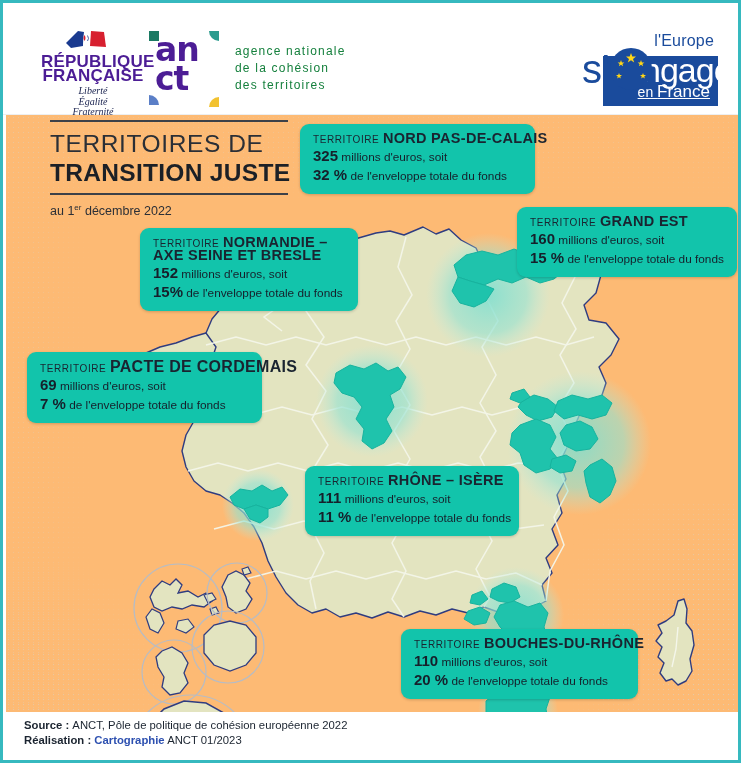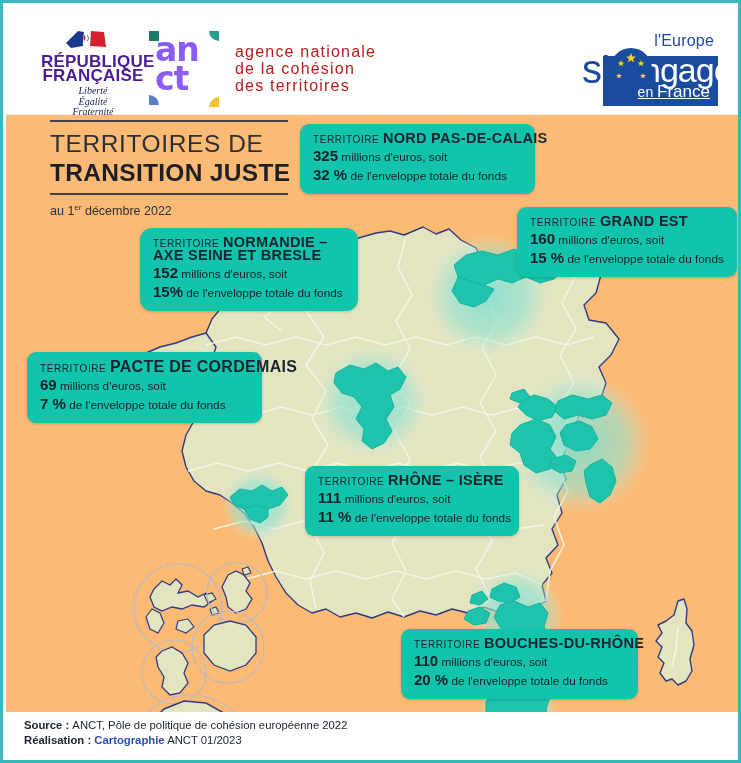--- a/index.html
+++ b/index.html
@@ -27,37 +27,37 @@
   }
   .rf-motto{
     margin-top:4px;font-family:"Liberation Serif","DejaVu Serif",serif;
     font-style:italic;font-size:10px;color:#17204d;line-height:10.5px;
   }
 
   
   .anct{position:absolute;left:146px;top:28px;width:72px;height:76px;}
   .anct .word{
     position:absolute;left:6px;top:2px;width:62px;
-    color:#8b5cf6;font-weight:700;font-size:33px;line-height:33px;
+    color:#4c1d95;font-weight:700;font-size:33px;line-height:33px;
     letter-spacing:-1px;font-family:"DejaVu Sans",sans-serif;
   }
   .anct .word span{display:block;}
   .anct .w2{margin-top:-4px;}
   .anct .c{position:absolute;width:10px;height:10px;}
   .c-tl{left:0;top:0;background:#1b7a63;}
   .c-tr{right:2px;top:0;background:#2b9b8e;
         border-radius:0 0 0 10px;}
   .c-bl{left:0;bottom:2px;background:#5b7fc7;
         border-radius:0 10px 0 0;}
   .c-br{right:2px;bottom:0;background:#f2c230;
         border-radius:10px 0 0 0;}
 
   .anct-text{
     position:absolute;left:232px;top:40px;
-    font-size:16px;line-height:17px;color:#b91c1c;letter-spacing:1.2px;
+    font-size:12px;line-height:17px;color:#15803d;letter-spacing:1.2px;
   }
 
   
   .eu{position:absolute;left:579px;top:29px;width:136px;height:74px;}
   .eu-blue{position:absolute;left:21px;top:24px;width:115px;height:50px;background:#1a4b9c;}
   .eu-leurope{
     position:absolute;right:4px;top:0px;font-size:16px;color:#1a4b9c;
     font-weight:400;letter-spacing:.2px;
   }
   .eu-s{
@@ -396,21 +396,21 @@
       <div class="ln">
         <b>160</b>
         <span>millions d'euros, soit</span>
       </div>
       <div class="ln">
         <b>15 %</b>
         <span>de l'enveloppe totale du fonds</span>
       </div>
     </div>
 
-    <div class="box" style="left:134px;top:113px;width:192px;border-radius:12px;">
+    <div class="box" style="left:134px;top:113px;width:192px;">
       <div class="hd">
         <span class="small">TERRITOIRE</span>
         <span class="big">NORMANDIE –</span>
       </div>
       <div class="hd" style="margin-top:-3px;">
         <span class="big">AXE SEINE ET BRESLE</span>
       </div>
       <div class="ln">
         <b>152</b>
         <span>millions d'euros, soit</span>

